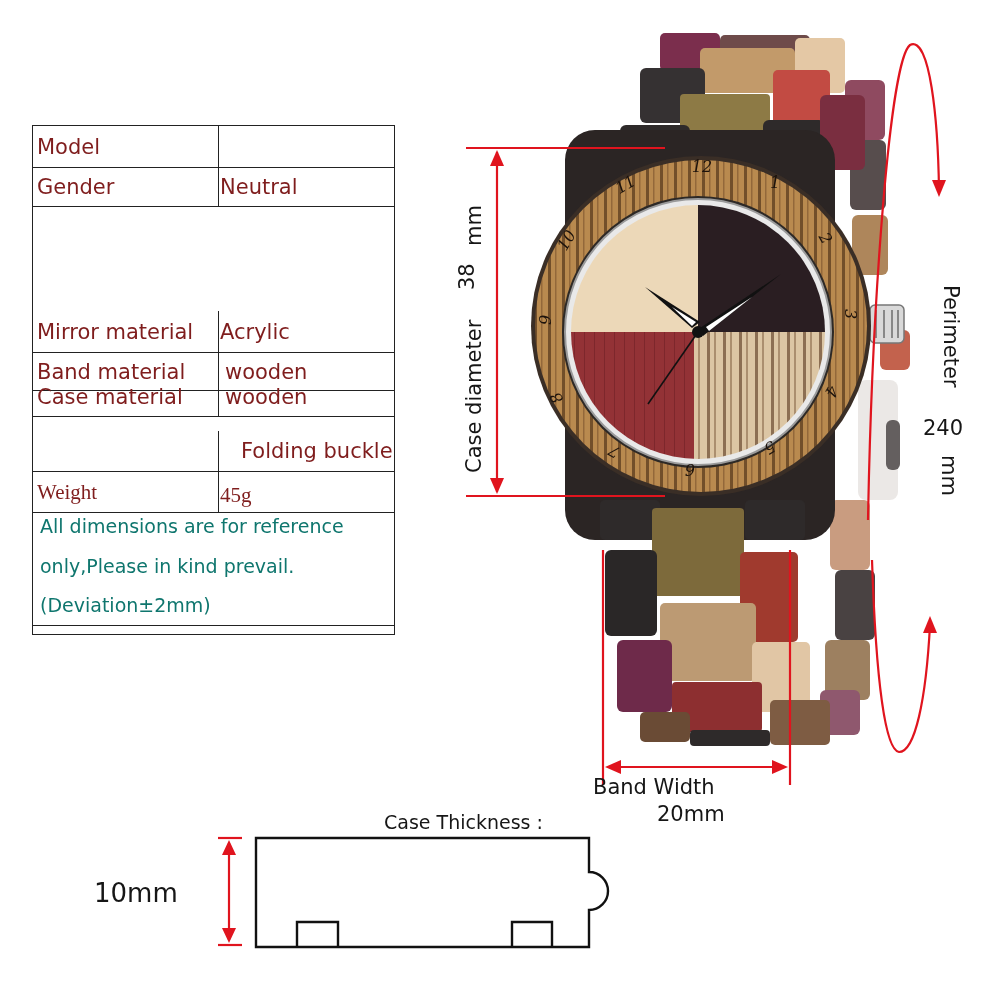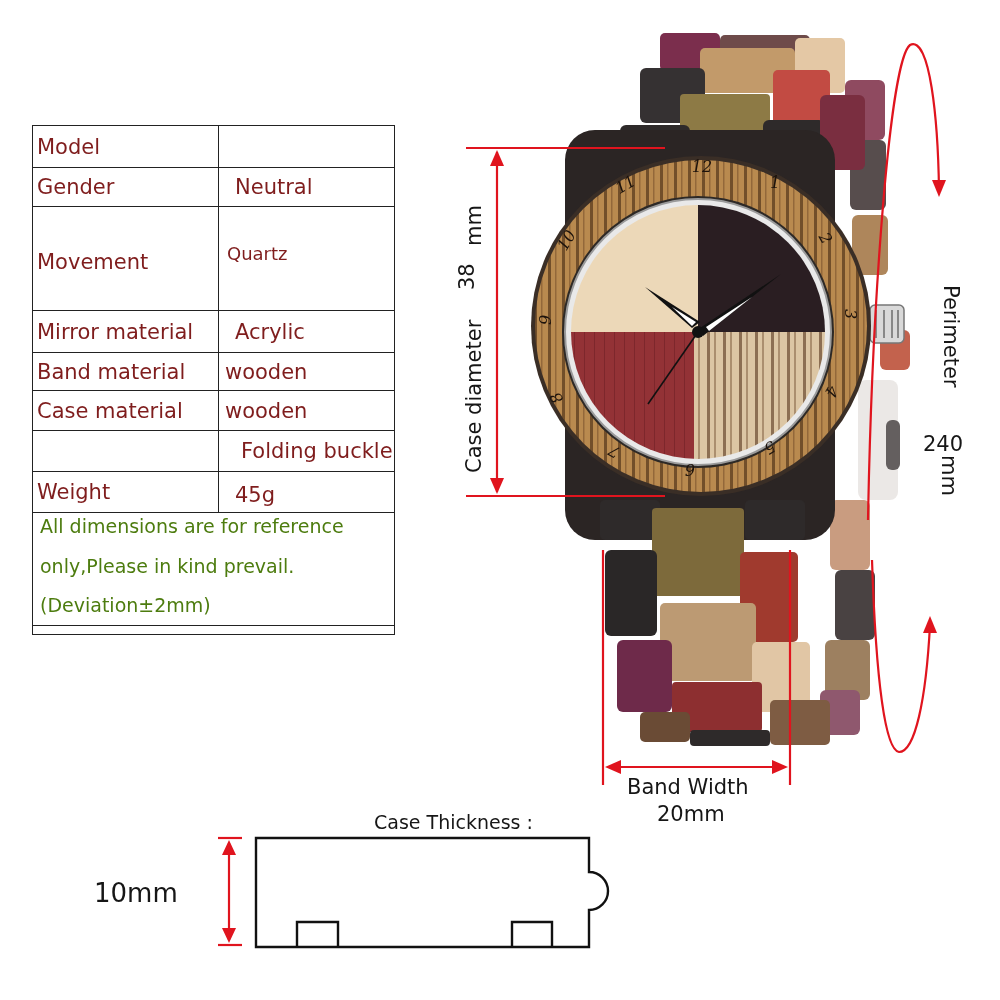--- a/index.html
+++ b/index.html
@@ -2,58 +2,54 @@
 <html><head>
 <meta charset="utf-8">
 <style>
   html,body{margin:0;padding:0;background:#ffffff;}
   body{width:1000px;height:1000px;position:relative;overflow:hidden;font-family:"DejaVu Sans","Liberation Sans",sans-serif;color:#111;}
   
   #spec-table{position:absolute;left:32px;top:125px;width:363px;height:510px;border:1.6px solid #222;box-sizing:border-box;}
   .row{position:absolute;left:0;right:0;border-bottom:1.6px solid #222;box-sizing:border-box;}
   .cell{position:absolute;top:0;bottom:0;display:flex;align-items:center;font-size:21px;color:#7f1d1d;white-space:nowrap;}
   .cell.label{left:4px;}
-  .cell.value{left:185px;border-left:1.6px solid #222;padding-left:16px;right:0;}
-  .note{position:absolute;left:7px;font-size:19px;color:#4d7c0f;white-space:nowrap;}
+  .cell.value{left:185px;border-left:1.6px solid #222;padding-left:1px;right:0;}
+  .note{position:absolute;left:7px;font-size:19px;color:#0f766e;white-space:nowrap;}
   .dim-text{position:absolute;font-size:20px;color:#161616;white-space:nowrap;}
   .vert{transform-origin:left top;}
   svg{position:absolute;overflow:visible;}
 </style>
 </head>
 <body>
 
 <div id="spec-table">
   <div class="row" style="top:0;height:42px;">
     <div class="cell label">Model</div>
     <div class="cell value"></div>
   </div>
   <div class="row" style="top:42px;height:39px;">
     <div class="cell label">Gender</div>
     <div class="cell value">Neutral</div>
   </div>
-  <div class="row" style="top:81px;height:104px;">
-    <div class="cell label" style="padding-top:6px;">Movement</div>
-    <div class="cell value" style="font-size:18px;padding-left:8px;align-items:flex-start;padding-top:36px;box-sizing:border-box;">Quartz</div>
-  </div>
   <div class="row" style="top:185px;height:42px;">
     <div class="cell value">Acrylic</div>
     <div class="cell label">Mirror material</div>
   </div>
   <div class="row" style="top:227px;height:38px;">
     <div class="cell label">Band material</div>
     <div class="cell value" style="padding-left:6px;">wooden</div>
   </div>
-  <div class="row" style="top:265px;height:40px;text-align:center;">
+  <div class="row" style="top:251px;height:40px;text-align:center;">
     <div class="cell label">Case material</div>
     <div class="cell value" style="padding-left:6px;">wooden</div>
   </div>
   <div class="row" style="top:305px;height:41px;">
     <div class="cell value" style="padding-left:22px;">Folding buckle</div>
   </div>
-  <div class="row" style="top:346px;height:41px;">
+  <div class="row" style="top:346px;height:41px;font-family:Liberation Serif, serif;">
     <div class="cell label">Weight</div>
     <div class="cell value" style="padding-top:6px;box-sizing:border-box;">45g</div>
   </div>
   <div class="row" style="top:387px;height:113px;">
     <div class="note" style="top:2px;">All dimensions are for reference</div>
     <div class="note" style="top:42px;">only,Please in kind prevail.</div>
     <div class="note" style="top:81px;">(Deviation±2mm)</div>
   </div>
 </div>
 
@@ -194,25 +190,25 @@
     <polygon points="229,840 222,855 236,855"></polygon>
     <polygon points="229,943 222,928 236,928"></polygon>
   </g>
 </svg>
 
 <div class="dim-text vert" style="left:462px;top:473px;transform:rotate(-90deg);font-size:21px;">Case diameter</div>
 <div class="dim-text vert" style="left:455px;top:290px;transform:rotate(-90deg);font-size:21px;">38</div>
 <div class="dim-text vert" style="left:462px;top:246px;transform:rotate(-90deg);font-size:21px;">mm</div>
 
 <div class="dim-text vert" style="left:963px;top:285px;transform:rotate(90deg);font-size:21px;">Perimeter</div>
-<div class="dim-text" style="left:923px;top:416px;font-size:21px;margin-top:16px;">240</div>
+<div class="dim-text" style="left:923px;top:416px;font-size:21px;">240</div>
 <div class="dim-text vert" style="left:961px;top:455px;transform:rotate(90deg);font-size:21px;">mm</div>
 
-<div class="dim-text" style="left:627px;top:775px;font-size:21px;">Band Width</div>
+<div class="dim-text" style="left:593px;top:775px;font-size:21px;">Band Width</div>
 <div class="dim-text" style="left:657px;top:802px;font-size:21px;">20mm</div>
 
-<div class="dim-text" style="left:374px;top:811px;font-size:19px;">Case Thickness :</div>
+<div class="dim-text" style="left:384px;top:811px;font-size:19px;">Case Thickness :</div>
 <div class="dim-text" style="left:94px;top:878px;font-size:26px;">10mm</div>
 <svg width="1000" height="1000" style="left:0;top:0;" viewBox="0 0 1000 1000">
   <path d="M256 838 L589 838 L589 872 A19 19 0 0 1 589 910 L589 947 L256 947 Z" fill="none" stroke="#111" stroke-width="2.4"></path>
   <path d="M297 947 L297 922 L338 922 L338 947" fill="none" stroke="#111" stroke-width="2.4"></path>
   <path d="M512 947 L512 922 L552 922 L552 947" fill="none" stroke="#111" stroke-width="2.4"></path>
 </svg>
 
 </body></html>

